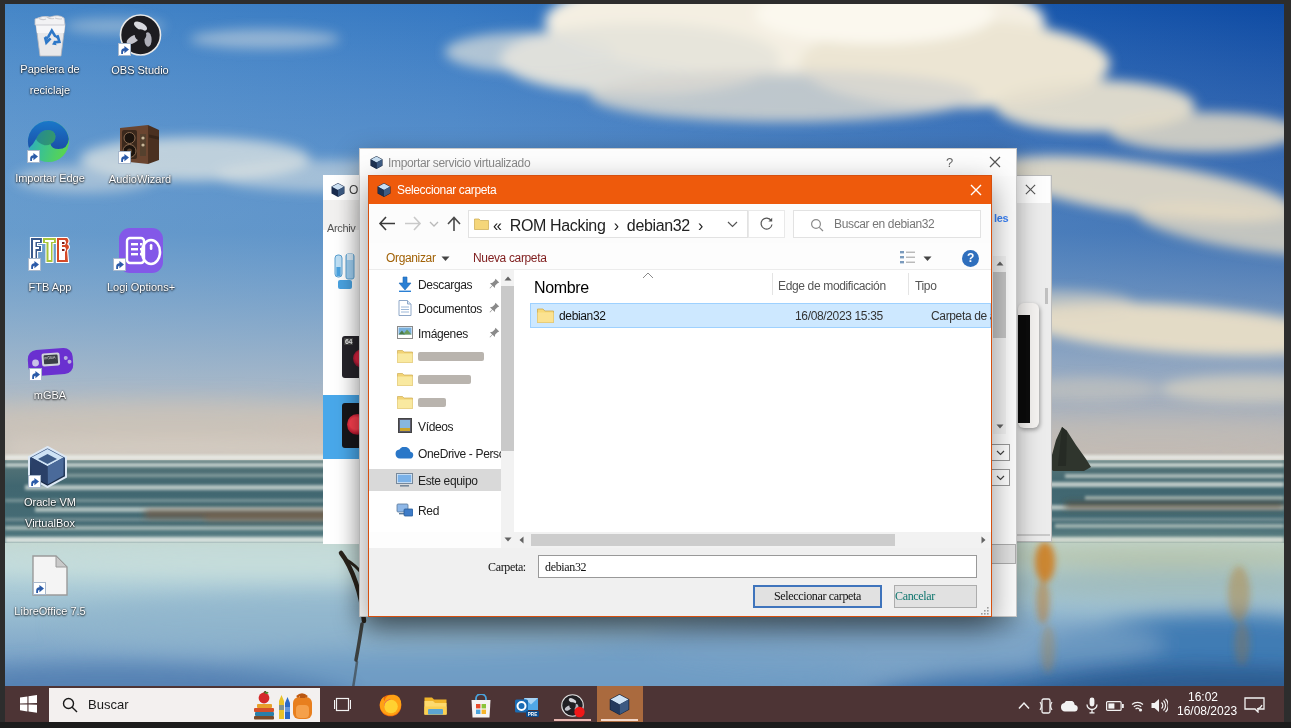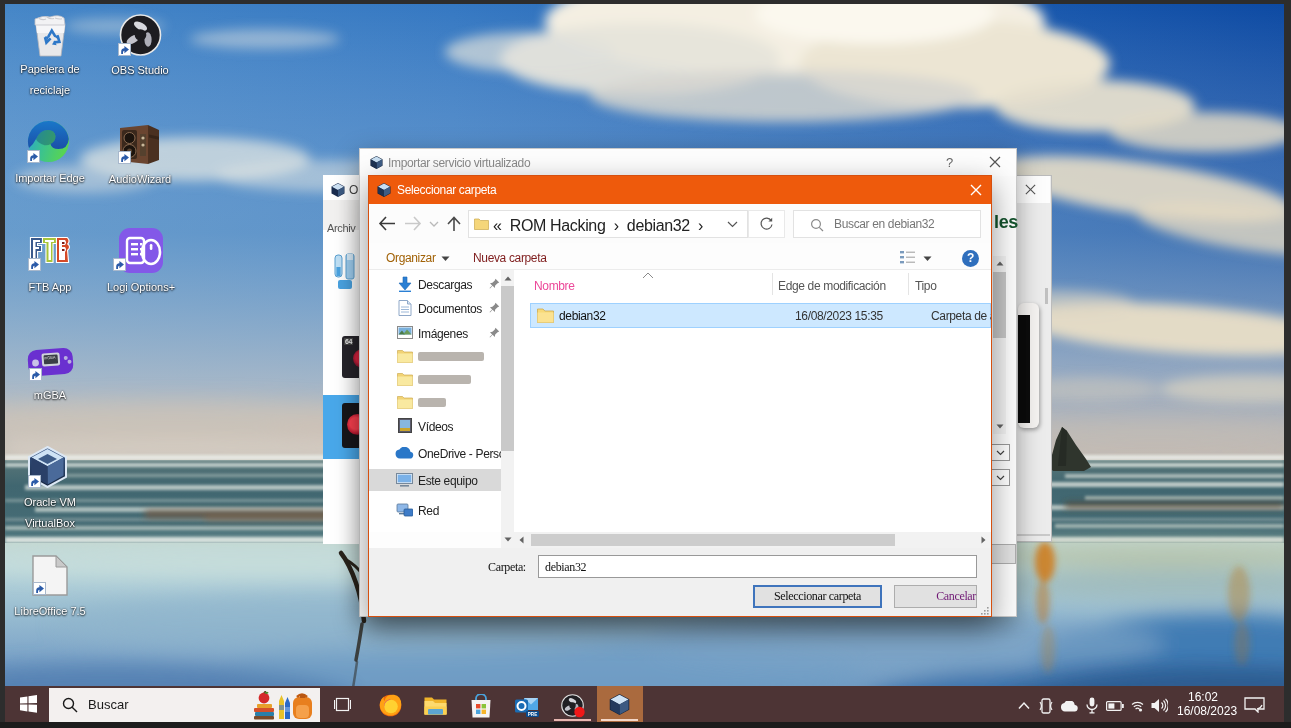--- a/index.html
+++ b/index.html
@@ -388,21 +388,21 @@
     </svg>
     <div class="abs" style="left:28px;top:7px;font-size:12px;color:#8a8a8a;">Importar servicio virtualizado</div>
     <div class="abs" style="left:586px;top:6px;font-size:13px;color:#666;">?</div>
     <svg class="abs" style="left:628px;top:6px" width="14" height="14" viewBox="0 0 14 14">
       <path d="M2 2 L12 12 M12 2 L2 12" stroke="#555" stroke-width="1.2"></path>
     </svg>
   </div>
 
   <div class="abs" style="left:0;top:27px;width:656px;height:440px;background:#fbfbfb;">
 
-    <div class="abs" style="left:634px;top:36px;font-size:18px;font-weight:bold;color:#14532d;">les</div>
+    <div class="abs" style="left:634px;top:36px;font-size:11px;font-weight:bold;color:#3b82f6;">les</div>
 
     <div class="abs" style="left:633px;top:80px;width:13px;height:178px;background:#f1f1f1;">
       <svg class="abs" style="left:3px;top:5px" width="8" height="5" viewBox="0 0 8 5">
           <path d="M0.5 4.5 L4 0.5 L7.5 4.5" fill="#636363"></path>
         </svg>
       <div class="abs" style="left:0;top:16px;width:13px;height:66px;background:#c5c5c5;"></div>
       <svg class="abs" style="left:3px;top:168px" width="8" height="5" viewBox="0 0 8 5">
           <path d="M0.5 0.5 L4 4.5 L7.5 0.5" fill="#636363"></path>
         </svg>
     </div>
@@ -583,21 +583,21 @@
     <div class="abs" style="left:0px;top:16px;width:13px;height:165px;background:#c9c9c9;"></div>
     <svg class="abs" style="left:3px;top:267px" width="8" height="5" viewBox="0 0 8 5">
         <path d="M0.5 0.5 L4 4.5 L7.5 0.5" fill="#636363"></path>
       </svg>
   </div>
 
   <div class="abs" style="left:145px;top:94px;width:477px;height:262px;background:#fff;overflow:hidden;">
     <svg class="abs" style="left:128px;top:2px" width="12" height="7" viewBox="0 0 12 7">
         <path d="M1 6 L6 1 L11 6" stroke="#8a8a8a" stroke-width="1" fill="none"></path>
       </svg>
-    <div class="abs" style="left:20px;top:9px;font-size:12px;color:#ec4899;">Nombre</div>
+    <div class="abs" style="left:20px;top:9px;font-size:16px;color:#000000;">Nombre</div>
     <div class="abs" style="left:264px;top:9px;font-size:12px;color:#555;">Edge de modificación</div>
     <div class="abs" style="left:401px;top:9px;font-size:12px;color:#555;">Tipo</div>
     <div class="abs" style="left:258px;top:3px;width:1px;height:22px;background:#e4e4e4;"></div>
     <div class="abs" style="left:394px;top:3px;width:1px;height:22px;background:#e4e4e4;"></div>
 
     <div class="abs" style="left:16px;top:33px;width:461px;height:25px;background:#cde8ff;border:1px solid #9ed1ff;box-sizing:border-box;">
       <svg class="abs" style="left:6px;top:3px" width="17" height="16" viewBox="0 0 17 16">
         <path d="M0.5 2 L6 2 L7.8 4 L16.5 4 L16.5 15.5 L0.5 15.5 Z" fill="#f7d978" stroke="#cfa94e" stroke-width=".8"></path>
         <path d="M0.5 5.5 L16.5 5.5 L16.5 15.5 L0.5 15.5 Z" fill="#fbe291"></path>
       </svg>
@@ -616,21 +616,21 @@
         <path d="M0.5 0.5 L4.5 4 L0.5 7.5" fill="#636363"></path>
       </svg>
   </div>
 
   <div class="abs" style="left:0;top:372px;width:622px;height:68px;background:#f0f0f0;font-family:Liberation Serif, serif;">
     <div class="abs" style="left:119px;top:12px;font-size:12px;color:#111;">Carpeta:</div>
     <div class="abs" style="left:169px;top:7px;width:439px;height:23px;background:#fff;border:1px solid #999;box-sizing:border-box;">
       <div class="abs" style="left:6px;top:4px;font-size:12px;color:#111;">debian32</div>
     </div>
     <div class="abs" style="left:384px;top:37px;width:129px;height:23px;background:#e1e1e1;border:2px solid #3f74bc;box-sizing:border-box;font-size:12px;color:#111;text-align:center;line-height:19px;">Seleccionar carpeta</div>
-    <div class="abs" style="left:525px;top:37px;width:83px;height:23px;background:#e1e1e1;border:1px solid #adadad;box-sizing:border-box;font-size:12px;color:#701a75;text-align:right;line-height:21px;">Cancelar</div>
+    <div class="abs" style="left:525px;top:37px;width:83px;height:23px;background:#e1e1e1;border:1px solid #adadad;box-sizing:border-box;font-size:12px;color:#0f766e;text-align:left;line-height:21px;">Cancelar</div>
     <svg class="abs" style="left:612px;top:59px" width="8" height="8" viewBox="0 0 8 8">
       <g fill="#9a9a9a">
           <rect x="6" y="0" width="1.6" height="1.6"></rect>
           <rect x="6" y="3" width="1.6" height="1.6"></rect>
           <rect x="6" y="6" width="1.6" height="1.6"></rect>
           <rect x="3" y="3" width="1.6" height="1.6"></rect>
           <rect x="3" y="6" width="1.6" height="1.6"></rect>
           <rect x="0" y="6" width="1.6" height="1.6"></rect>
         </g>
     </svg>

